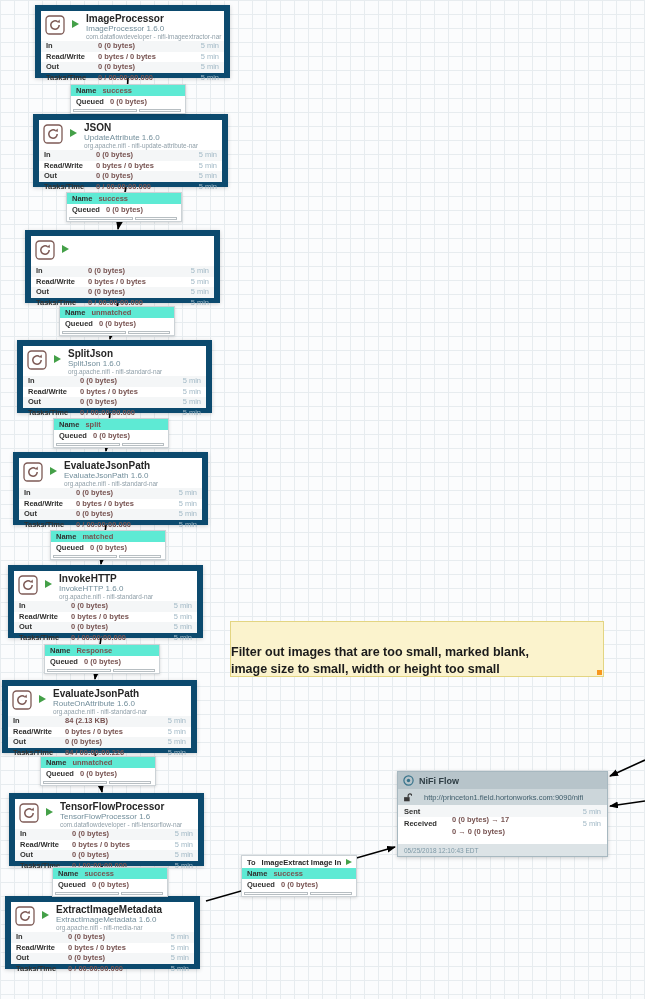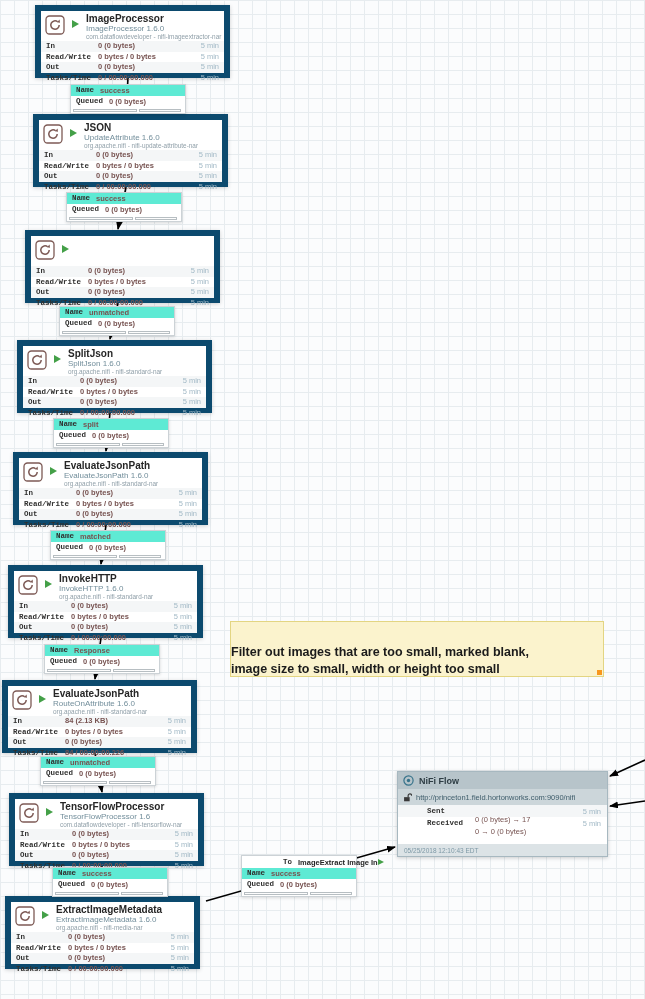--- a/index.html
+++ b/index.html
@@ -20,21 +20,21 @@
   .phead{height:30px;position:relative;background:#fff;}
   .picon{position:absolute;left:4px;top:4px;width:20px;height:20px;}
   .ptri{position:absolute;left:31px;top:9px;width:0;height:0;
     border-left:7px solid #44a048;border-top:4.5px solid transparent;border-bottom:4.5px solid transparent;}
   .ptxt{position:absolute;left:45px;top:2px;right:2px;white-space:nowrap;overflow:hidden;}
   .pname{font-size:10px;font-weight:bold;color:#262626;line-height:11px;}
   .ptype{font-size:8px;color:#728e9b;line-height:9px;}
   .pbundle{font-size:6.4px;color:#8f9fa8;line-height:8px;}
   .srow{height:10.5px;display:flex;align-items:center;font-size:7.5px;line-height:10.5px;}
   .srow.alt{background:#f4f6f7;}
-  .slab{font-family:Liberation Mono, monospace;font-weight:bold;color:#30302f;}
+  .slab{font-family:Liberation Sans, sans-serif;font-weight:bold;color:#30302f;}
   .slabel{width:52px;padding-left:5px;flex:none;}
   .sval{flex:1;color:#775351;font-weight:bold;}
   .stime{padding-right:5px;color:#a2b9c6;flex:none;}
   .clabel{
     position:absolute;width:116px;background:#fff;z-index:3;
     border:1px solid #ccd2d6;box-shadow:0 1px 3px rgba(0,0,0,.15);box-sizing:border-box;
   }
   .crow{height:11px;display:flex;align-items:center;font-size:7.5px;line-height:11px;}
   .crow.alt{background:#5eead4;text-align:right;}
   .clkey{padding-left:5px;margin-right:6px;flex:none;}
@@ -54,25 +54,25 @@
   }
   #note .handle{position:absolute;right:1px;bottom:1px;width:5px;height:5px;background:#f8971d;}
   
   #rpg{
     position:absolute;left:397px;top:771px;width:211px;height:86px;z-index:2;background:#fff;
     border:1px solid #a7b8c0;box-shadow:0 1px 4px rgba(0,0,0,.2);box-sizing:border-box;
   }
   .rpg-head{height:17px;background:#b7c4ca;display:flex;align-items:center;padding-left:5px;}
   .rpg-title{font-size:9px;font-weight:bold;color:#2e3d44;margin-left:5px;}
   .rpg-url{height:16px;background:#ccd6da;display:flex;align-items:center;padding-left:5px;}
-  .rpg-url-text{font-size:7.5px;color:#3f5d6b;margin-left:4px;white-space:nowrap;}
+  .rpg-url-text{font-size:7.5px;color:#3f5d6b;margin-left:12px;white-space:nowrap;}
   .rpg-row{height:12px;display:flex;align-items:center;font-size:7.5px;}
   .rpg-row.alt{background:#f4f6f7;}
-  .rpg-key{width:48px;padding-left:12px;flex:none;margin-left:17px;}
-  .rpg-val{flex:1;color:#775351;font-weight:normal;margin-top:16px;}
+  .rpg-key{width:48px;padding-left:6px;flex:none;}
+  .rpg-val{flex:1;color:#775351;font-weight:bold;margin-top:16px;}
   .rpg-time{padding-right:6px;color:#a2b9c6;flex:none;}
   .rpg-foot{position:absolute;left:0;right:0;bottom:0;height:12px;background:#dce3e6;
     display:flex;align-items:center;padding-left:6px;font-size:6.5px;color:#7e99a6;}
 </style>
 </head>
 <body>
 
 <svg id="wires" width="645" height="999">
   <defs>
     <marker id="arr" markerWidth="9" markerHeight="8" refX="8" refY="3.5" orient="auto" markerUnits="userSpaceOnUse">
@@ -519,21 +519,21 @@
   </div>
   </div>
 
 <div id="note">
   <span>Filter out images that are too small, marked blank,
 image size to small, width or height too small</span>
   <span class="handle"></span>
 </div>
 
 <div class="clabel" id="toport" style="left:241px;top:855px;">
-  <div class="crow" style="height:12px;padding-left:36px;">
+  <div class="crow" style="height:12px;">
     <span class="slab clkey">To</span>
     <span class="cval" style="color:#262626;">ImageExtract Image In</span>
     <span class="toptri"></span>
   </div>
   <div class="crow alt">
     <span class="slab clkey">Name</span>
     <span class="cval">success</span>
   </div>
   <div class="crow">
     <span class="slab clkey">Queued</span>

